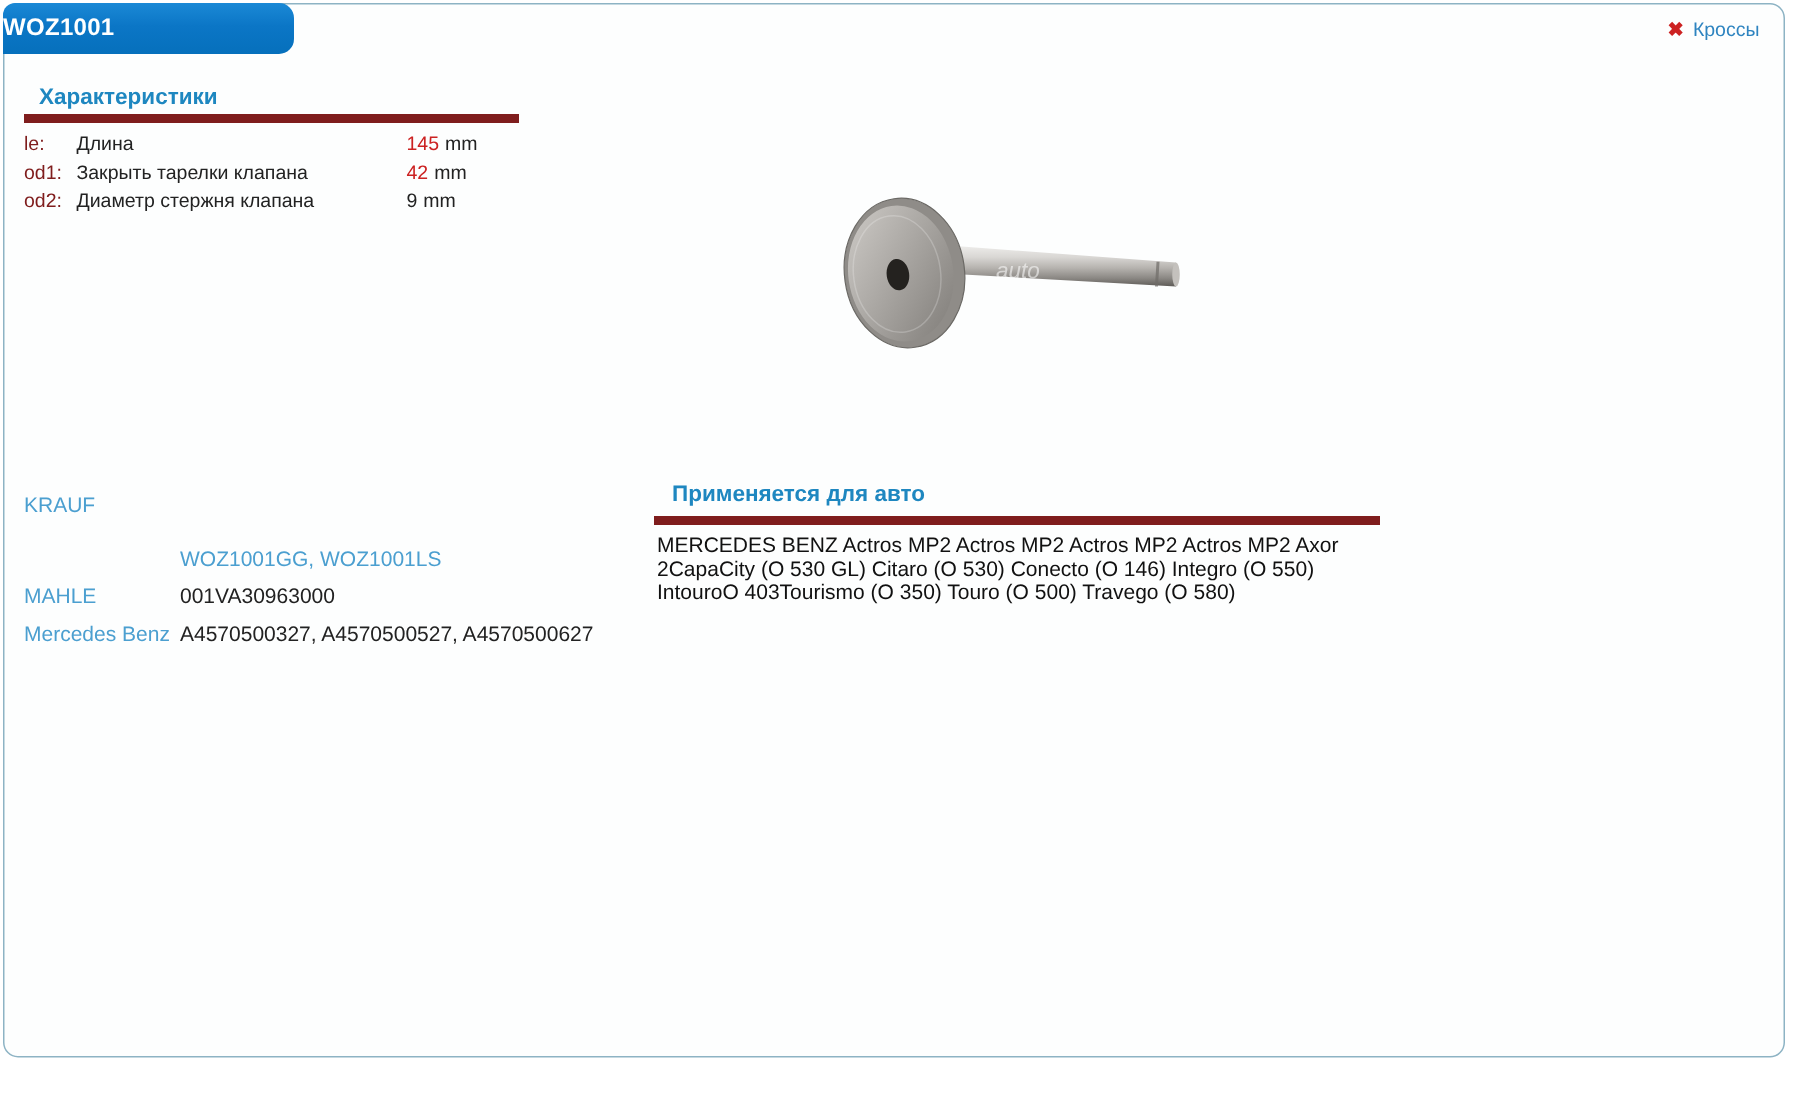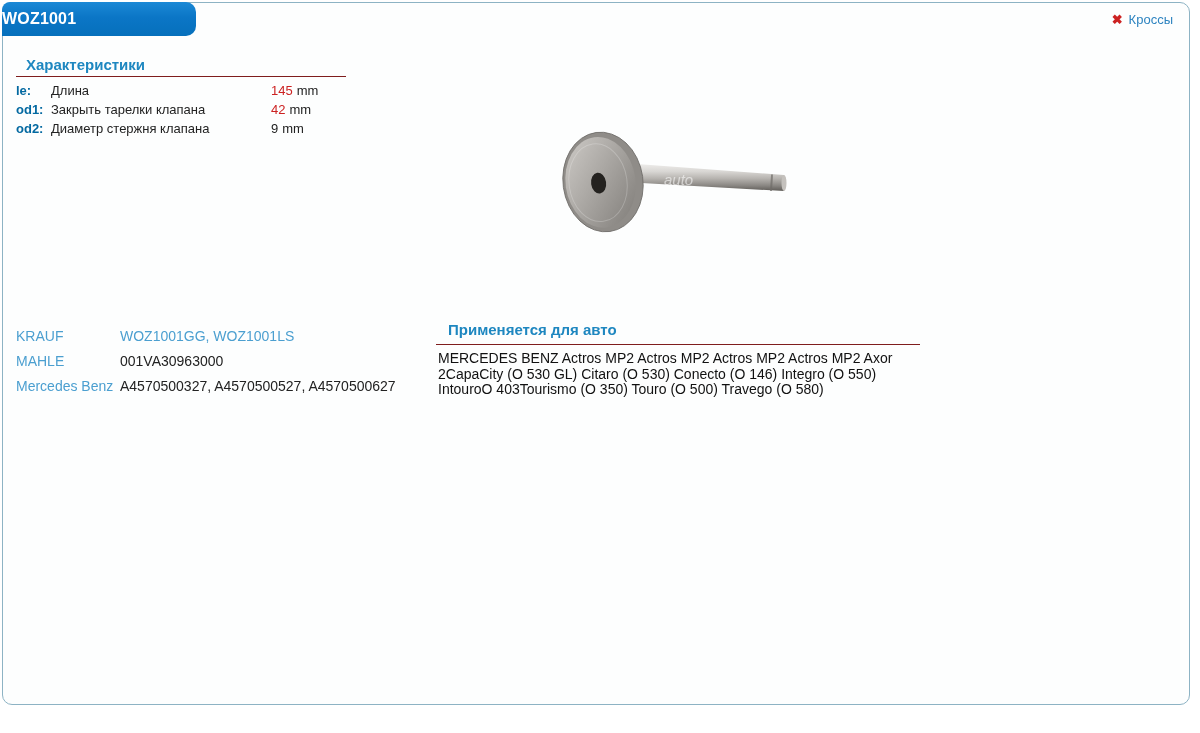--- a/index.html
+++ b/index.html
@@ -15,44 +15,44 @@
          border-radius:8px 10px 10px 0; z-index:3;
          color:#ffffff; font-size:16px; font-weight:bold;
          line-height:34px; letter-spacing:0.2px; }
 
   .close { position:absolute; top:9px; right:16px; z-index:3; cursor:pointer;
            font-size:13px; color:var(--link_dark,#2e84c0); display:flex; align-items:center; gap:6px;
            text-decoration:none; }
   .close .x { color:var(--value_red,#cc2222); font-weight:bold; font-size:13px; }
 
   .sec-head { color:var(--header_blue,#1e87c0); font-size:15px; font-weight:bold;
-              padding:0 0 3px 10px; border-bottom:1px solid #7f1d1d; }
+              padding:0 0 3px 10px; border-bottom:6px solid #7f1d1d; }
 
   
   .chars { position:absolute; left:13px; top:53px; width:330px; }
   .chars .tbl { margin-top:4px; }
   .chars .row { display:flex; height:19px; align-items:center; font-size:13px; color:#222; }
-  .chars .code { width:35px; font-weight:bold; color:#0369a1; }
+  .chars .code { width:35px; font-weight:normal; color:#7f1d1d; }
   .chars .name { width:220px; }
   .chars .val  { font-weight:normal; }
   .chars .val.red { color:var(--value_red,#cc2222); }
   .chars .val.plain { font-weight:normal; color:#222; }
   .chars .unit { margin-left:4px; color:#222; }
 
   
   .photo { position:absolute; left:543px; top:116px; width:255px; height:120px; }
 
   
   .crosses { position:absolute; left:13px; top:318px; width:412px; }
   .crosses .sec-head { padding-bottom:6px; }
   .crosses .tbl { margin-top:3px; }
   .crosses .row { display:flex; line-height:25px; font-size:14px; }
   .crosses .brand { width:104px; color:var(--link_blue,#4b9fd0); cursor:pointer; }
   .crosses .nums  { color:#222; }
-  .crosses .nums.link { color:var(--link_blue,#4b9fd0); cursor:pointer; }
+  .crosses .nums.link { color:var(--link_blue,#4b9fd0); cursor:pointer;margin-top:36px; }
 
   
   .apps { position:absolute; left:433px; top:318px; width:484px; }
   .apps .sec-head { padding-left:12px; padding-bottom:6px; }
   .apps .text { margin-top:6px; padding-left:2px; width:462px;
                 font-size:14px; line-height:15.5px; color:#111; }
 </style>
 </head>
 <body>
 

